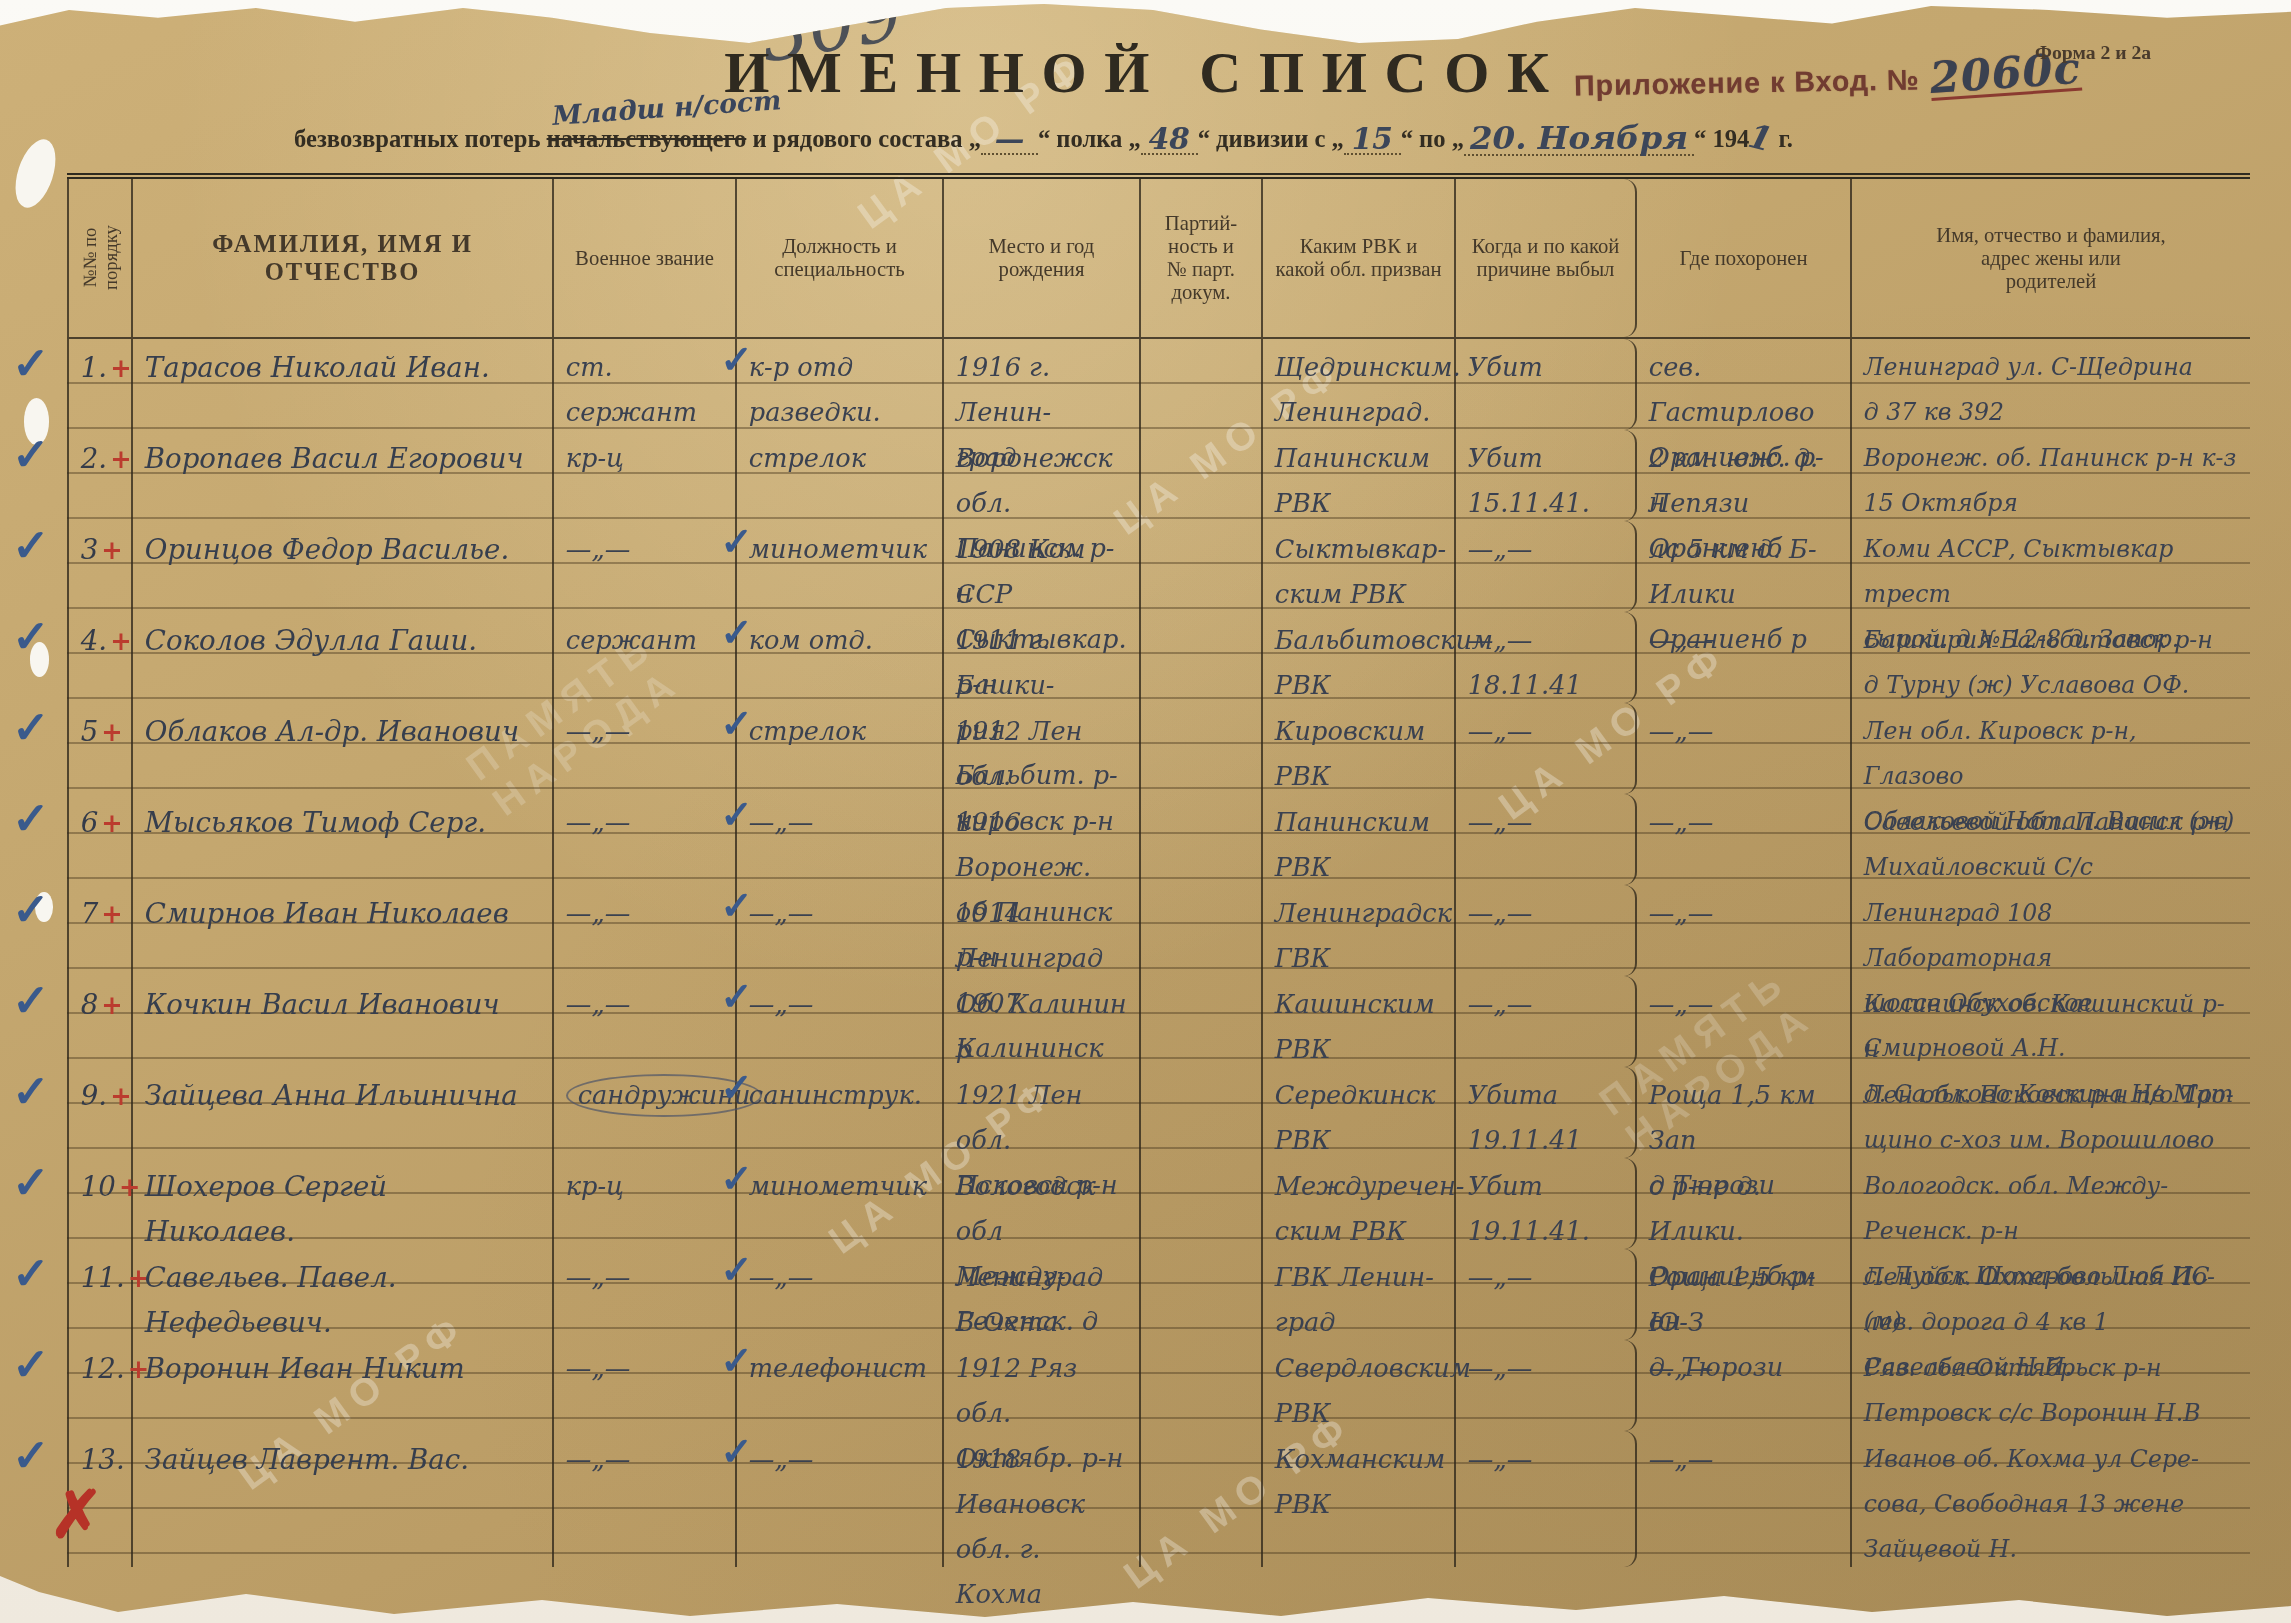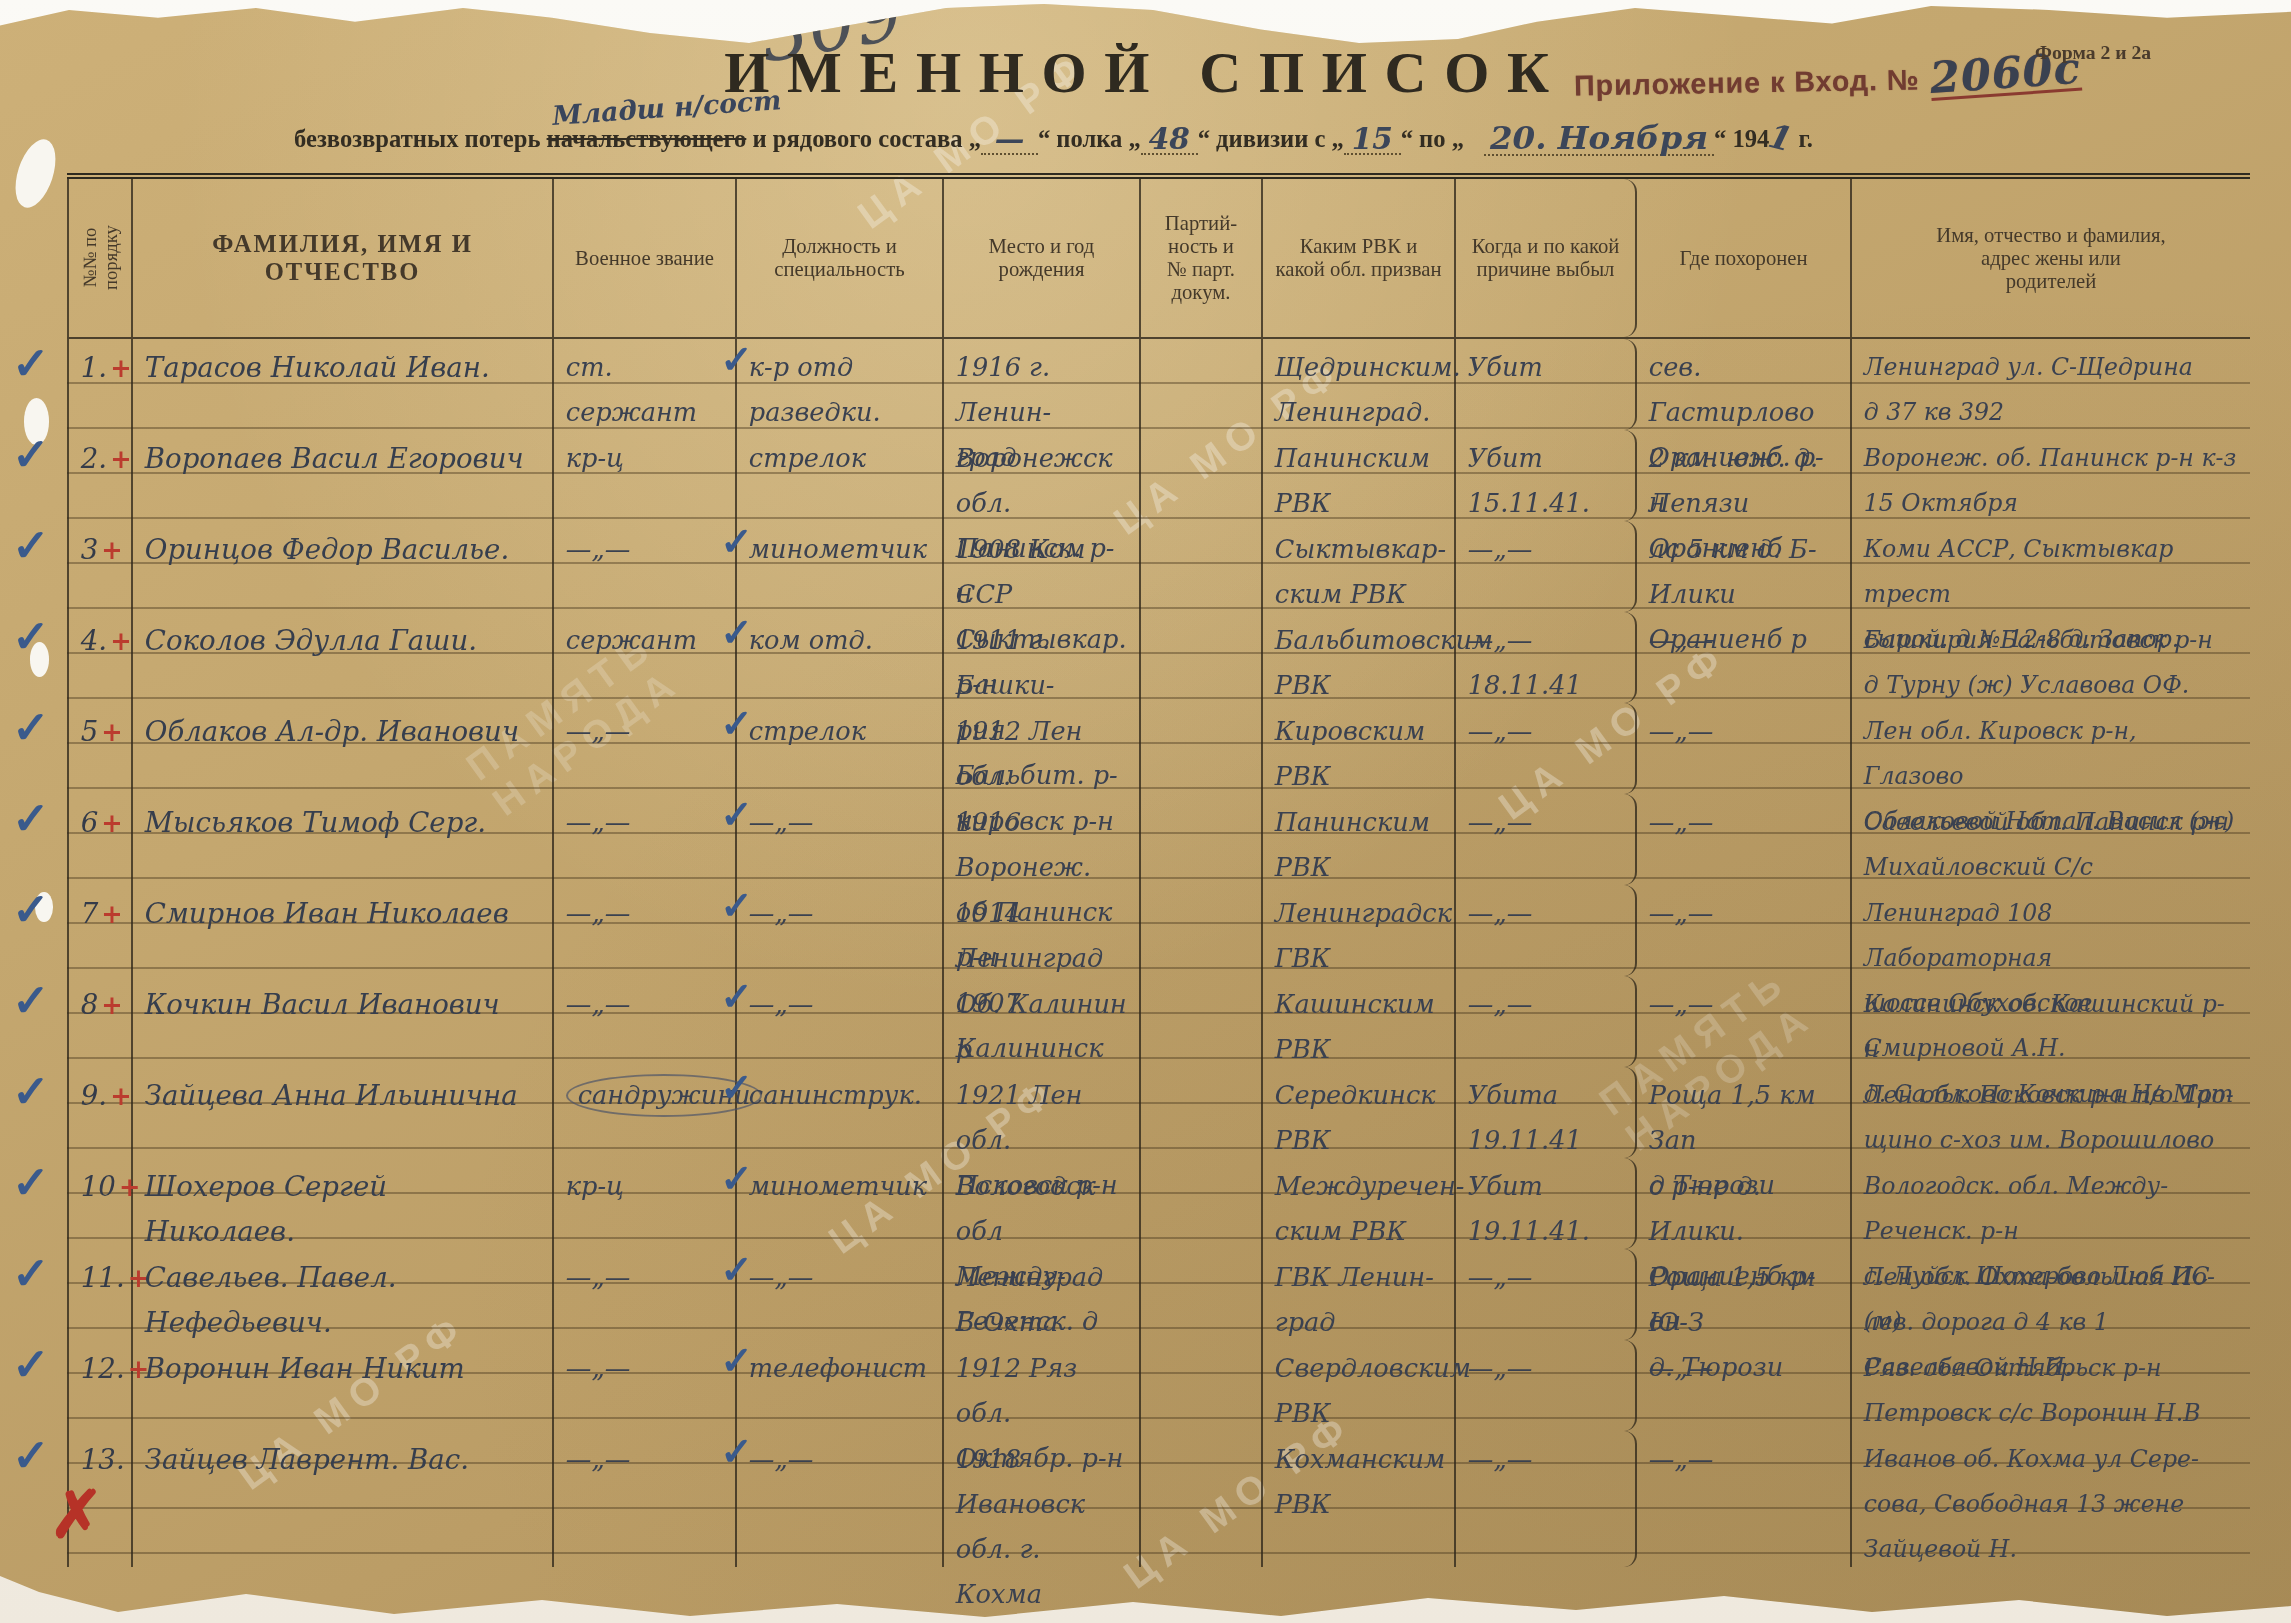--- a/index.html
+++ b/index.html
@@ -16,21 +16,21 @@
   .title{position:absolute;left:0;top:39px;width:2291px;text-align:center;font-size:58px;font-weight:bold;letter-spacing:17.7px;color:#2f2a20;margin:0;}
   .stamp{position:absolute;left:1574px;top:57px;font-family:"Liberation Sans",sans-serif;font-weight:bold;font-size:28.6px;color:#713c31;letter-spacing:1px;transform:rotate(-1deg);text-shadow:0 0 1px rgba(113,60,49,.6);}
   .stampnum{display:inline-block;font-family:"Liberation Serif",serif;font-style:italic;font-weight:bold;font-size:43px;color:#323948;border-bottom:3px solid #8a3a30;transform:rotate(-3deg);margin-left:9.9px;line-height:.9;}
   .forma{position:absolute;left:2035px;top:41px;font-size:19.7px;color:#4a3b2c;font-weight:bold;}
   .subtitle{position:absolute;left:294px;top:116px;width:1950px;font-size:24.6px;font-weight:bold;color:#332d22;}
   .subtitle .seg{display:inline;}
   .struck{position:relative;text-decoration:line-through;}
   .hw{font-style:italic;color:#3a4150;font-family:"DejaVu Serif",serif;}
   .above{position:absolute;left:5.9px;top:-33px;font-size:26.6px;white-space:nowrap;transform:rotate(-4deg);color:#39455c;}
   .blank{display:inline-block;min-width:45px;text-align:center;font-size:29.6px;border-bottom:2px dotted #5f4f30;line-height:.95;padding:0 5.9px;position:relative;top:2px;color:#3c4659;}
-  .bigdate{font-size:32.5px;margin-left:20px;}
+  .bigdate{font-size:32.5px;}
   .yearhw{font-size:33px;display:inline-block;transform:rotate(14deg);position:relative;top:2px;color:#3c4659;}
   
   .table{position:absolute;left:67px;top:173px;width:2183px;border-top:6.9px double #2e2a20;}
   .thead{display:flex;height:158px;border-bottom:2px solid rgba(45,38,26,.8);}
   .tr{display:flex;height:91px;position:relative;}
   .tr.h3{height:136px;}
   .tbody{background:repeating-linear-gradient(to bottom,transparent 0 43px,rgba(80,62,34,.45) 43px 45px);}
   .td,.th{box-sizing:border-box;border-right:2px solid rgba(48,40,27,.78);}
   .th{display:flex;align-items:center;justify-content:center;text-align:center;font-size:20.7px;color:#44392a;padding:3.9px;}
   .c-num{width:66px;border-left:2px solid rgba(48,40,27,.78);}

